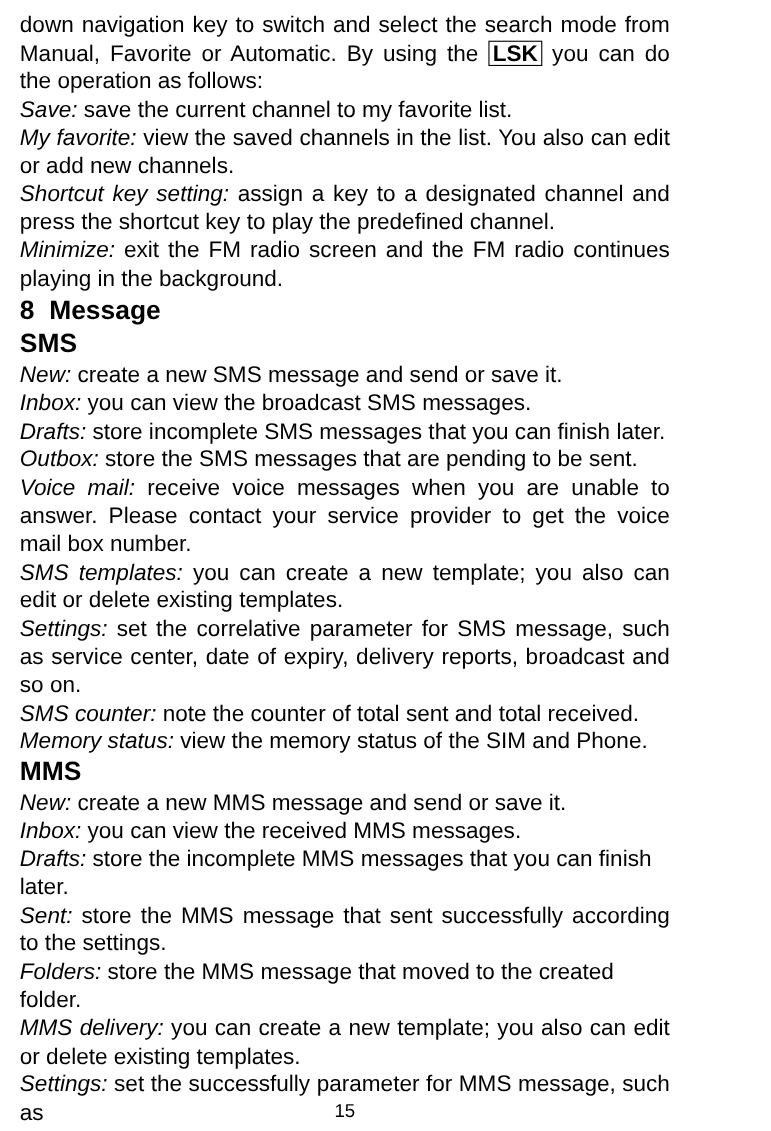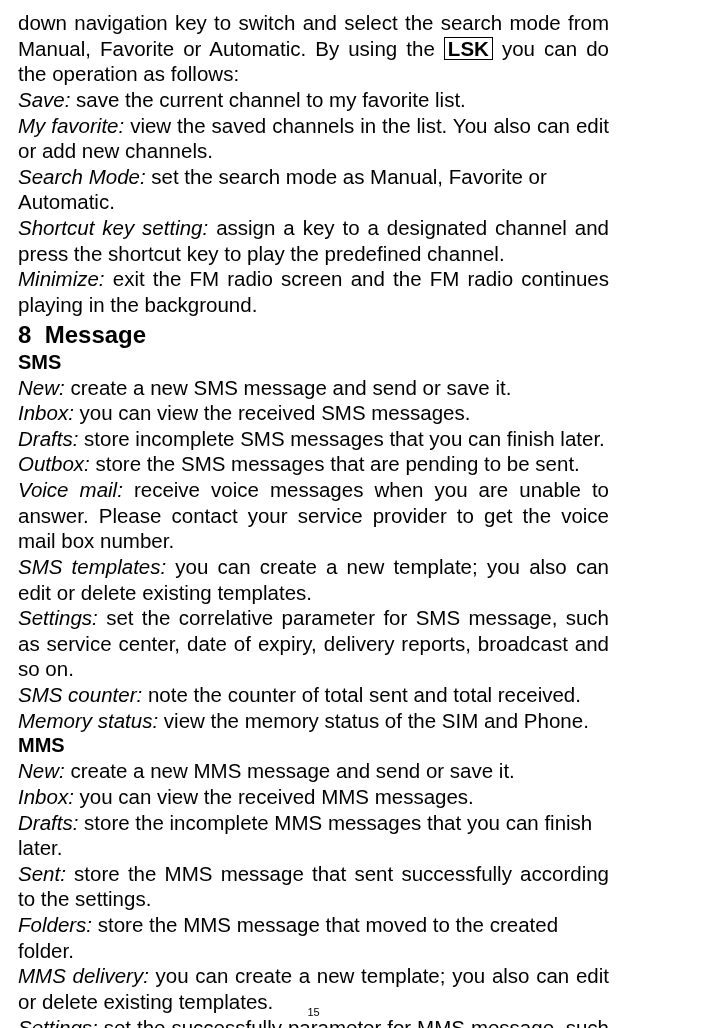--- a/index.html
+++ b/index.html
@@ -35,66 +35,63 @@
     padding: 0 3px;
     display: inline-block;
     line-height: 1.05;
   }
   h1.section {
     font-size: 24px;
     font-weight: bold;
     margin: 2px 0 0 0;
   }
   h2.sub {
-    font-size: 20px;
+    font-size: 24px;
     font-weight: bold;
     margin: 0;
   }
   .page-num {
     position: absolute;
     bottom: 8px;
     left: 0;
     width: 100%;
     text-align: center;
-    font-size: 11px;
+    font-size: 17px;
   }
 </style>
 </head>
 <body>
 
 <div class="page">
 
   <p class="para">
     <span>down navigation key to switch and select the search mode from Manual, Favorite or Automatic. By using the </span><span class="boxed">LSK</span><span> you can do the operation as follows:</span>
   </p>
 
   <p class="line">
     <span class="term">Save:</span><span> save the current channel to my favorite list.</span>
   </p>
   <p class="para">
     <span class="term">My favorite:</span><span> view the saved channels in the list. You also can edit or add new channels.</span>
   </p>
-  <p class="line">
-    <span class="term">Search Mode:</span><span> set the search mode as Manual, Favorite or Automatic.</span>
-  </p>
   <p class="para">
     <span class="term">Shortcut key setting:</span><span> assign a key to a designated channel and press the shortcut key to play the predefined channel.</span>
   </p>
   <p class="para">
     <span class="term">Minimize:</span><span> exit the FM radio screen and the FM radio continues playing in the background.</span>
   </p>
 
   <h1 class="section">
     <span>8</span>&nbsp;&nbsp;<span>Message</span>
   </h1>
 
   <h2 class="sub">SMS</h2>
 
   <p class="line"><span class="term">New:</span><span> create a new SMS message and send or save it.</span></p>
-  <p class="line"><span class="term">Inbox:</span><span> you can view the received SMS messages.</span></p>
+  <p class="line"><span class="term">Inbox:</span><span> you can view the broadcast SMS messages.</span></p>
   <p class="line"><span class="term">Drafts:</span><span> store incomplete SMS messages that you can finish later.</span></p>
   <p class="line"><span class="term">Outbox:</span><span> store the SMS messages that are pending to be sent.</span></p>
   <p class="para"><span class="term">Voice mail:</span><span> receive voice messages when you are unable to answer. Please contact your service provider to get the voice mail box number.</span></p>
   <p class="para"><span class="term">SMS templates:</span><span> you can create a new template; you also can edit or delete existing templates.</span></p>
   <p class="para"><span class="term">Settings:</span><span> set the correlative parameter for SMS message, such as service center, date of expiry, delivery reports, broadcast and so on.</span></p>
   <p class="line"><span class="term">SMS counter:</span><span> note the counter of total sent and total received.</span></p>
   <p class="line"><span class="term">Memory status:</span><span> view the memory status of the SIM and Phone.</span></p>
 
   <h2 class="sub">MMS</h2>
 

